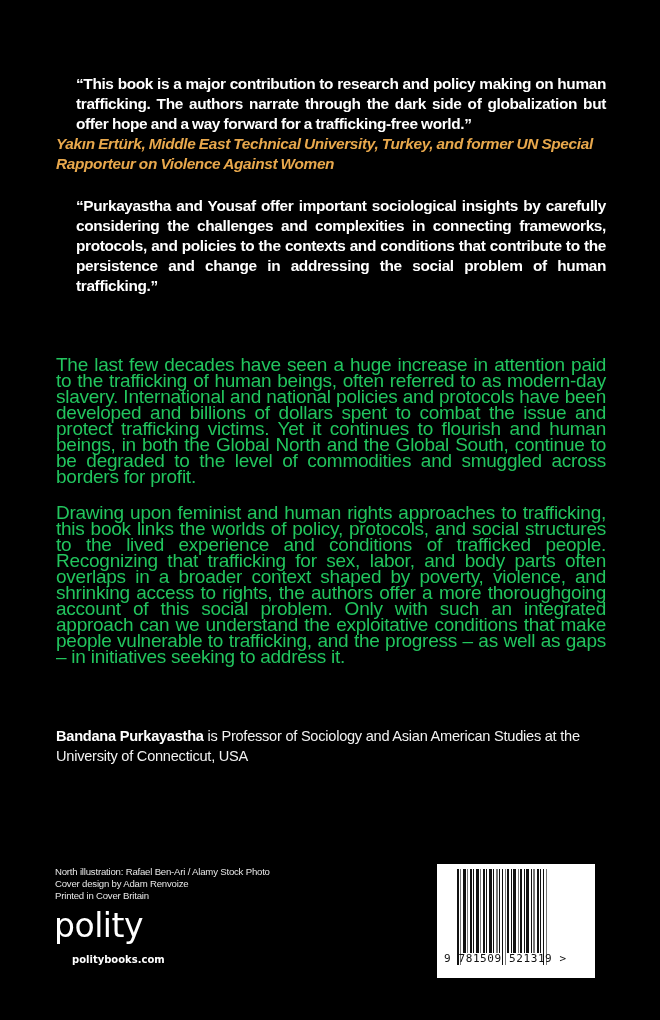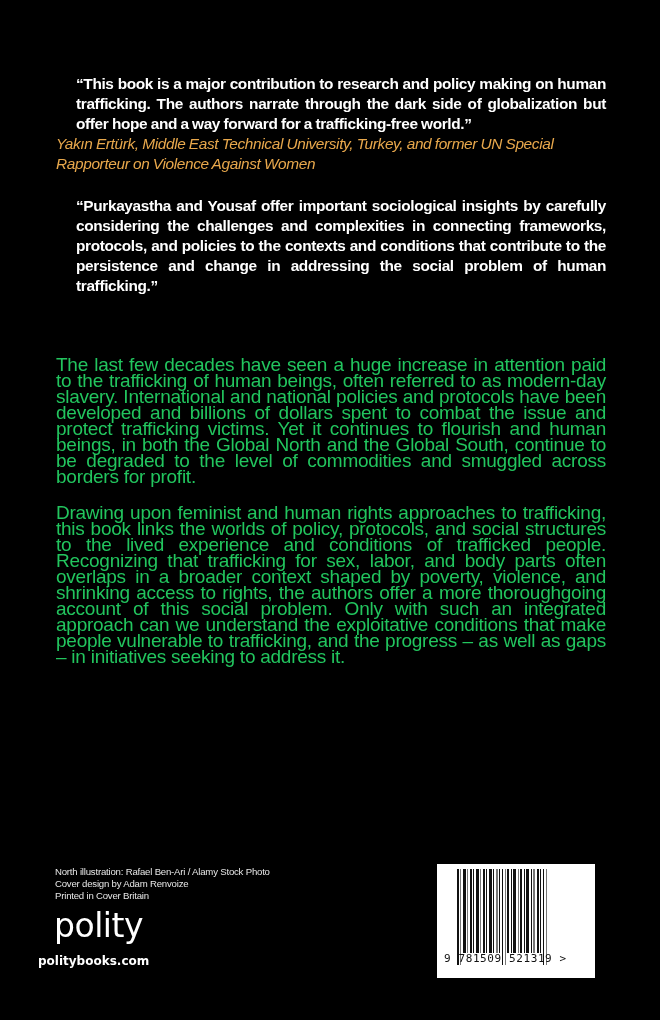--- a/index.html
+++ b/index.html
@@ -7,32 +7,32 @@
     width: 660px; height: 1020px; background: #000; color: #fff;
     position: relative; overflow: hidden;
     font-family: "Liberation Sans", sans-serif;
   }
   .col { position: absolute; left: 56px; width: 550px; }
   .quote {
     font-weight: bold; font-size: 15.4px; line-height: 20px;
     color: #fff; text-align: justify; letter-spacing: -0.35px; word-spacing: -0.5px; margin-left: 20px;
   }
   .attr {
-    font-weight: normal; font-style: italic; font-size: 15.4px; line-height: 20px;
+    font-weight: bold; font-style: italic; font-size: 15.4px; line-height: 20px;
     color: #e8a84c; letter-spacing: -0.35px; word-spacing: -0.5px;
   }
   .para {
     font-size: 19px; line-height: 16px; color: #22c55e;
     text-align: justify; letter-spacing: -0.25px;
   }
   .bio { font-size: 14.6px; line-height: 20px; color: #f2f2f2; letter-spacing: -0.25px; }
   .bio b { font-weight: bold; color: #fff; }
   .credits { position: absolute; left: 55px; top: 866px; font-size: 9.6px; line-height: 12px; color: #e6e6e6; letter-spacing: -0.2px; }
   .logo { position: absolute; left: 54px; top: 908px; font-size: 33px; line-height: 36px; color: #fff; letter-spacing: -0.5px; font-family: "DejaVu Sans", sans-serif; }
-  .site { position: absolute; left: 38px; top: 954px; font-size: 12px; font-weight: bold; color: #fff; font-family: "DejaVu Sans", sans-serif; }
+  .site { position: absolute; left: 72px; top: 954px; font-size: 10px; font-weight: bold; color: #fff; font-family: "DejaVu Sans", sans-serif; }
   .barcode-box { position: absolute; left: 437px; top: 864px; width: 158px; height: 114px; background: #fff; }
   .bars { position: absolute; left: 20px; top: 5px; width: 110px; height: 88px; display: flex; align-items: flex-start; }
   .bars span { display: block; height: 84px; background: #111; margin-right: 1.5px; }
   .bars span.g { height: 96px; }
   .bars span.gray { background: #777; }
   .isbn { position: absolute; left: 7px; top: 88px; font-family: "DejaVu Sans Mono", monospace; font-size: 11px; color: #111; letter-spacing: 0.6px; background: transparent; }
 </style>
 </head>
 <body>
 
@@ -44,20 +44,23 @@
 <div class="col" style="top:196px;">
   <div class="quote">“Purkayastha and Yousaf offer important sociological insights by carefully considering the challenges and complexities in connecting frameworks, protocols, and policies to the contexts and conditions that contribute to the persistence and change in addressing the social problem of human trafficking.”</div>
 </div>
 
 <div class="col" style="top:357px;">
   <p class="para" style="margin:0 0 20px 0;">The last few decades have seen a huge increase in attention paid to the trafficking of human beings, often referred to as modern-day slavery. International and national policies and protocols have been developed and billions of dollars spent to combat the issue and protect trafficking victims. Yet it continues to flourish and human beings, in both the Global North and the Global South, continue to be degraded to the level of commodities and smuggled across borders for profit.</p>
   <p class="para" style="margin:0;">Drawing upon feminist and human rights approaches to trafficking, this book links the worlds of policy, protocols, and social structures to the lived experience and conditions of trafficked people. Recognizing that trafficking for sex, labor, and body parts often overlaps in a broader context shaped by poverty, violence, and shrinking access to rights, the authors offer a more thoroughgoing account of this social problem. Only with such an integrated approach can we understand the exploitative conditions that make people vulnerable to trafficking, and the progress – as well as gaps – in initiatives seeking to address it.</p>
 </div>
 
 <div class="col" style="top:726px;">
+  <p class="bio" style="margin:0 0 20px 0;">
+    <b>Bandana Purkayastha</b><span> is Professor of Sociology and Asian American Studies at the University of Connecticut, USA</span>
+  </p>
 </div>
 
 <div class="credits">
   <div>North illustration: Rafael Ben-Ari / Alamy Stock Photo</div>
   <div>Cover design by Adam Renvoize</div>
   <div>Printed in Cover Britain</div>
 </div>
 
 <div class="logo">polity</div>
 <div class="site">politybooks.com</div>

